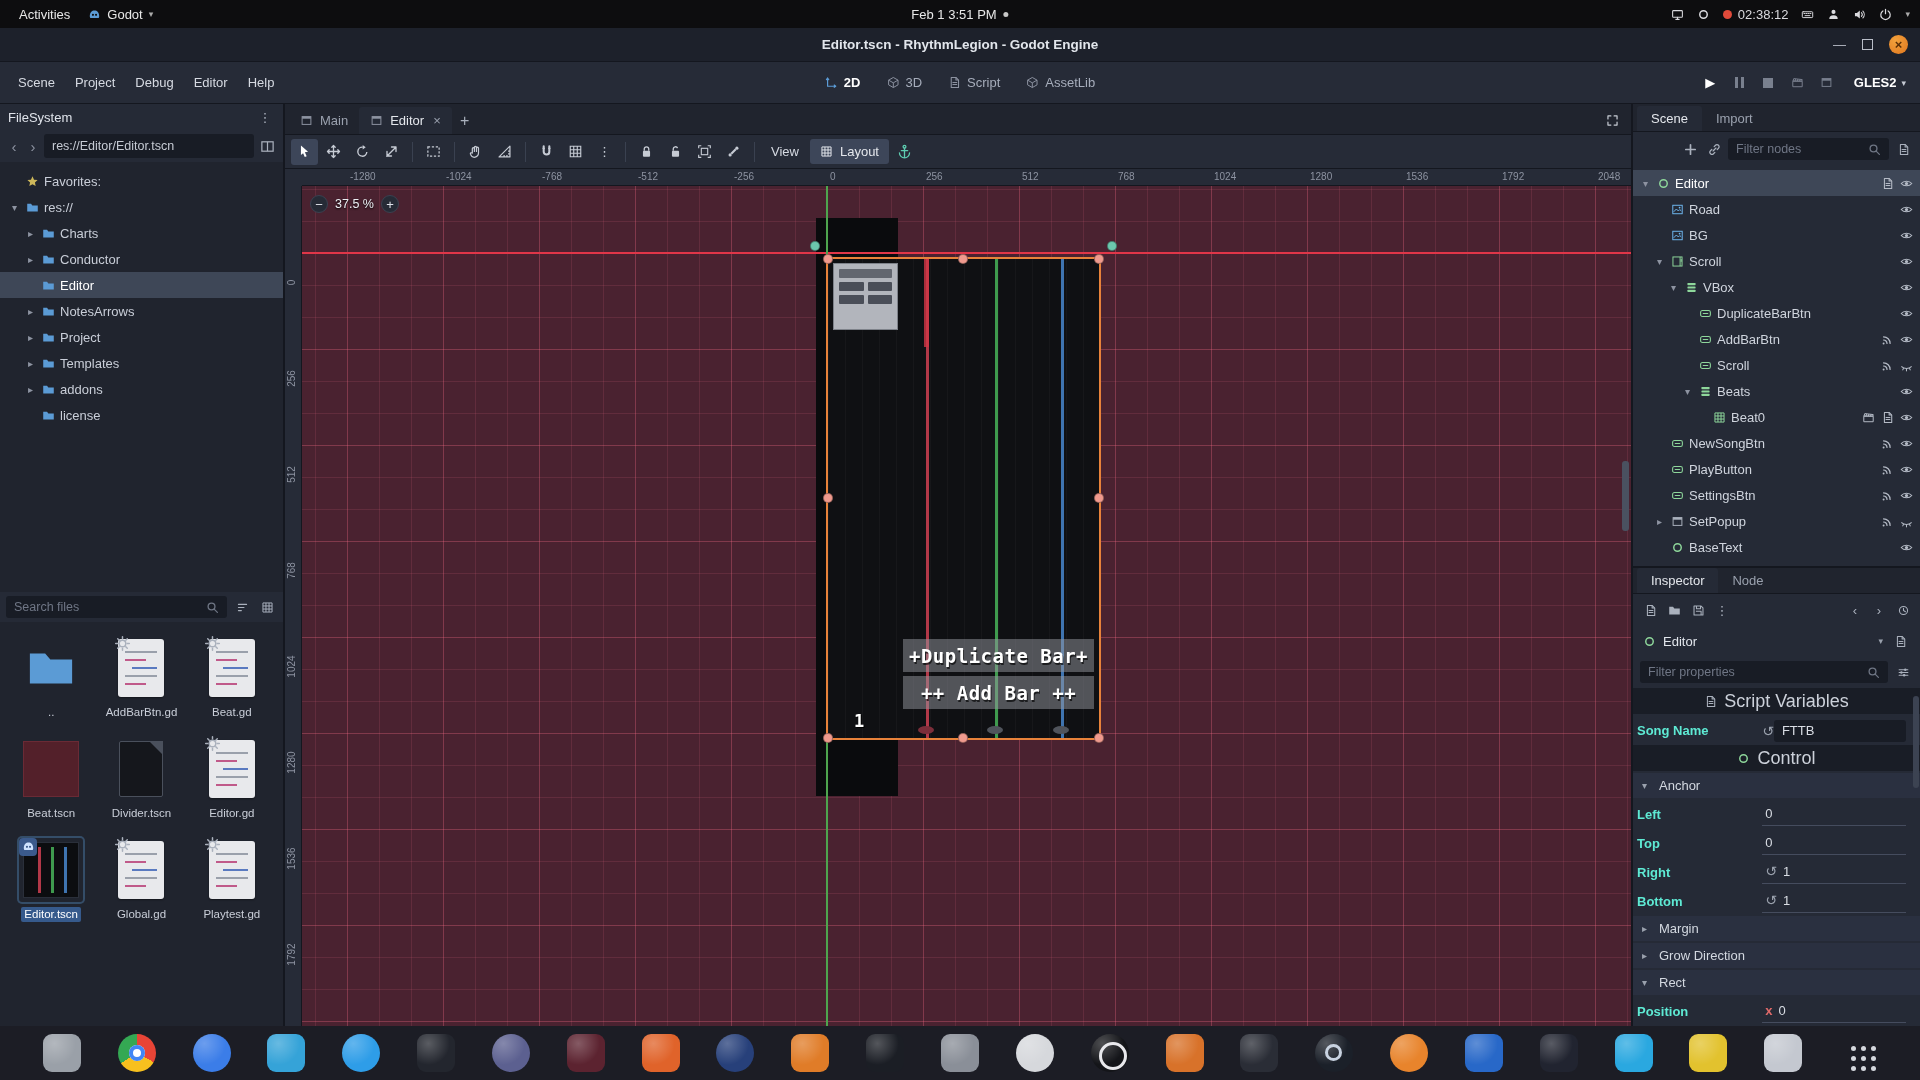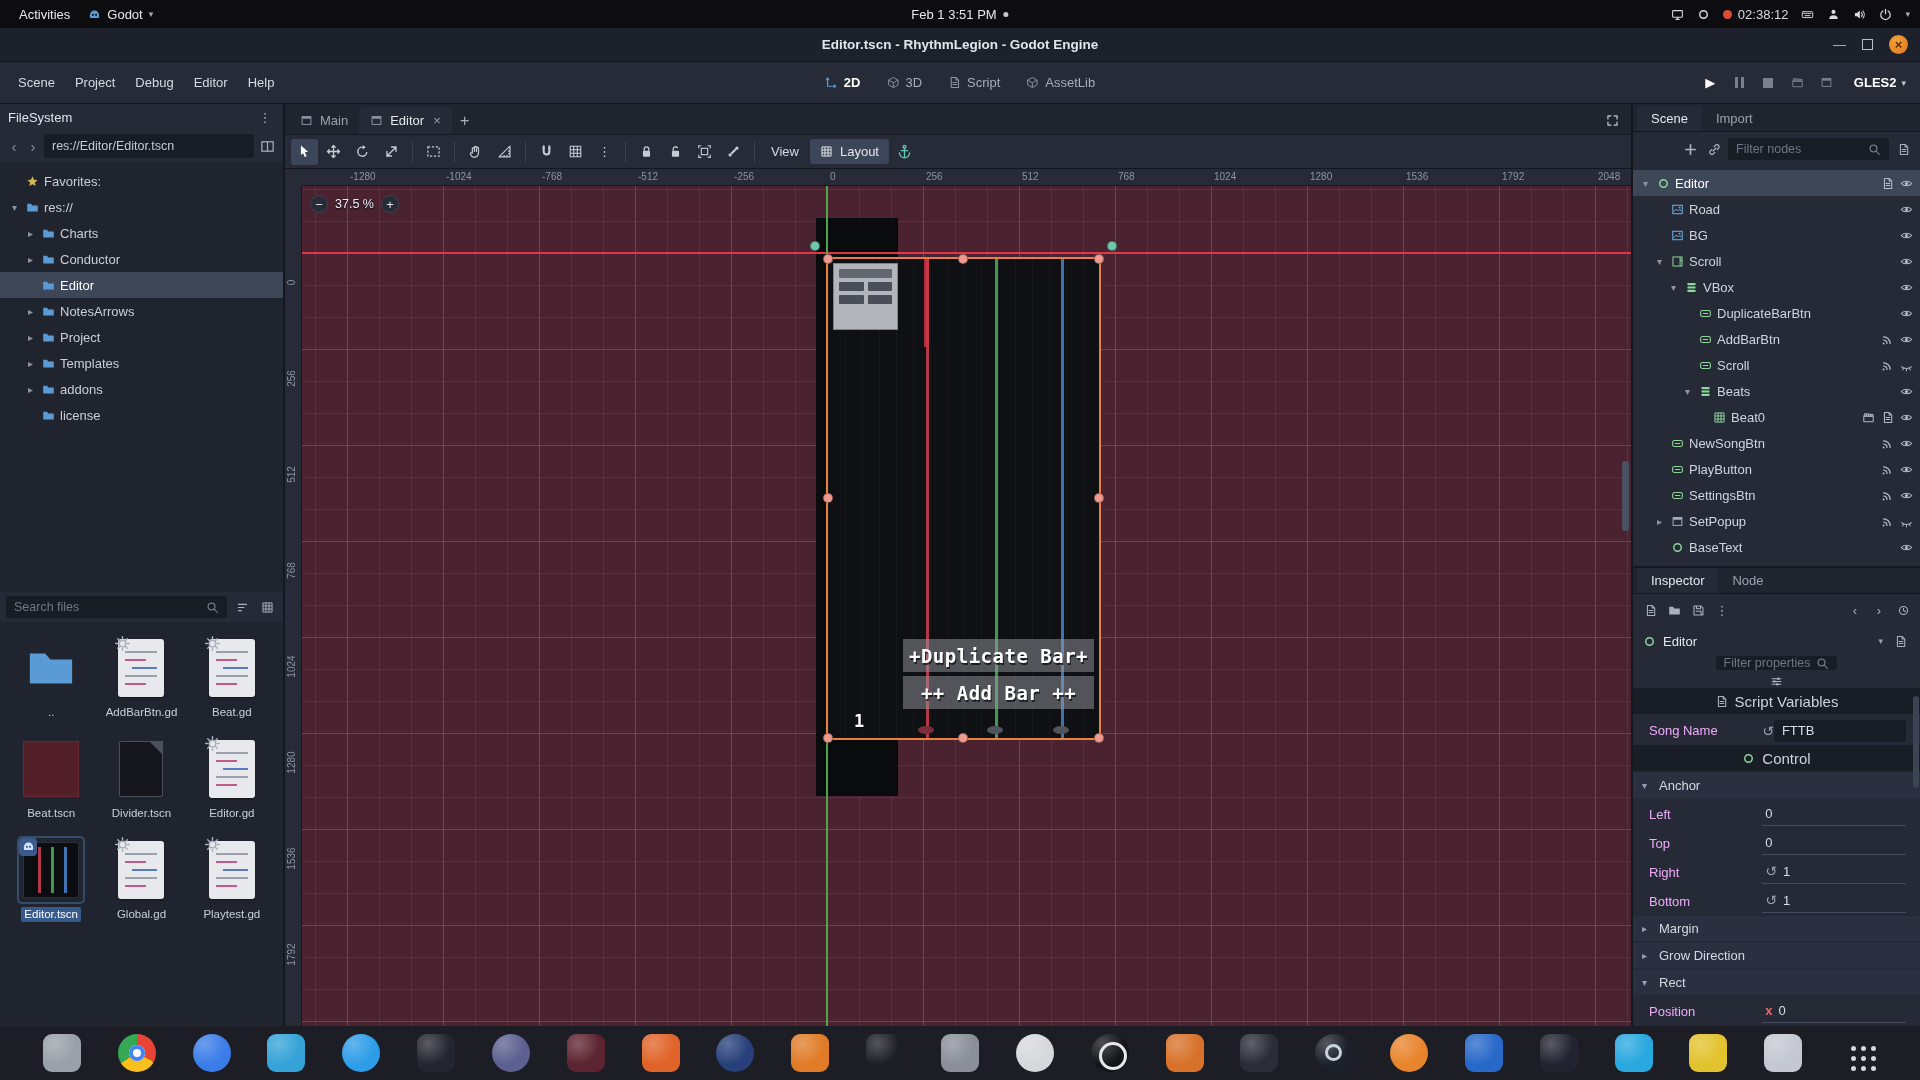--- a/index.html
+++ b/index.html
@@ -138,27 +138,27 @@
   .srow{height:26px;display:flex;align-items:center;gap:5px;padding-right:7px;color:#cfd4dd;}
   .srow.sel{background:var(--rowsel);color:#fff;}
   .srow .exp{width:13px;text-align:center;color:#8d93a1;font-size:10px;flex:none;}
   .srow .nm{white-space:nowrap;overflow:hidden;flex:1;}
   .srow .ricons{display:flex;gap:6px;align-items:center;color:#b5bbc6;}
   
   #insptools{height:32px;display:flex;align-items:center;gap:4px;padding:0 7px;color:#c6cbd4;}
   #insptools .sp{flex:1}
   #objrow{height:30px;display:flex;align-items:center;gap:7px;padding:0 10px;}
   #objrow .nm{color:#e2e6ec;flex:1;}
-  #filterrow{height:32px;display:flex;align-items:center;gap:5px;padding:0 7px;flex-direction:column;}
+  #filterrow{height:32px;display:flex;align-items:center;gap:5px;padding:0 7px;}
   #inspbody{flex:1;overflow:hidden;position:relative;background:var(--panel);}
-  .cathead{height:26px;background:#191d26;display:flex;align-items:center;justify-content:center;gap:7px;color:#ccd1da;font-size:15px;margin-bottom:2px;}
+  .cathead{height:26px;background:#191d26;display:flex;align-items:center;justify-content:center;gap:7px;color:#ccd1da;font-size:18px;margin-bottom:2px;}
   .sechead{height:25px;background:#2a3040;display:flex;align-items:center;gap:6px;padding:0 9px;color:#d3d8e0;margin-bottom:2px;}
   .sechead .exp{color:#9aa1ad;font-size:10px;width:11px;}
   .prow{height:29px;display:flex;align-items:center;}
-  .plabel{flex:0 0 45%;padding-left:16px;color:#f0abfc;white-space:nowrap;overflow:hidden;}
+  .plabel{flex:0 0 45%;padding-left:4px;color:#5eead4;white-space:nowrap;overflow:hidden;font-weight:bold;}
   .pval{flex:1;display:flex;align-items:center;gap:6px;border-bottom:1px solid #454c5e;margin-right:14px;padding:2px 3px 4px;color:#d9dde4;}
   .rv{color:#9aa1ad;font-size:14px;flex:none;}
   .axis{font-weight:bold;}
   .textfield{flex:1;background:var(--well);border-radius:3px;height:22px;display:flex;align-items:center;padding:0 8px;margin-right:14px;color:#d9dde4;}
   #inspscroll{position:absolute;right:1px;top:8px;width:6px;height:92px;background:#3c4352;border-radius:3px;}
   
   #dock{height:54px;background:#1c1d25;display:flex;align-items:center;justify-content:space-evenly;padding:0 6px;}
   .dicon{width:38px;height:38px;border-radius:9px;position:relative;flex:none;background-image:radial-gradient(circle at 30% 25%, rgba(255,255,255,.25), rgba(255,255,255,0) 55%);}
   .dicon.circle{border-radius:50%;}
   .dicon.chrome{background:conic-gradient(#e84436 0 33%, #f7c01e 33% 66%, #34a853 66% 100%);}

